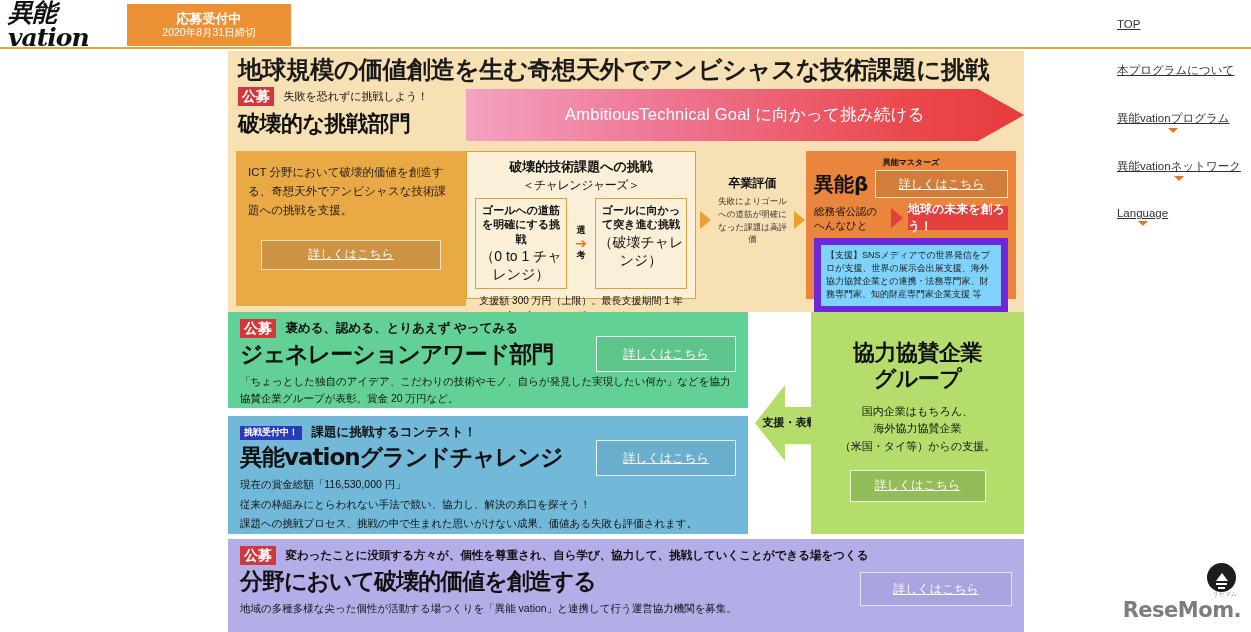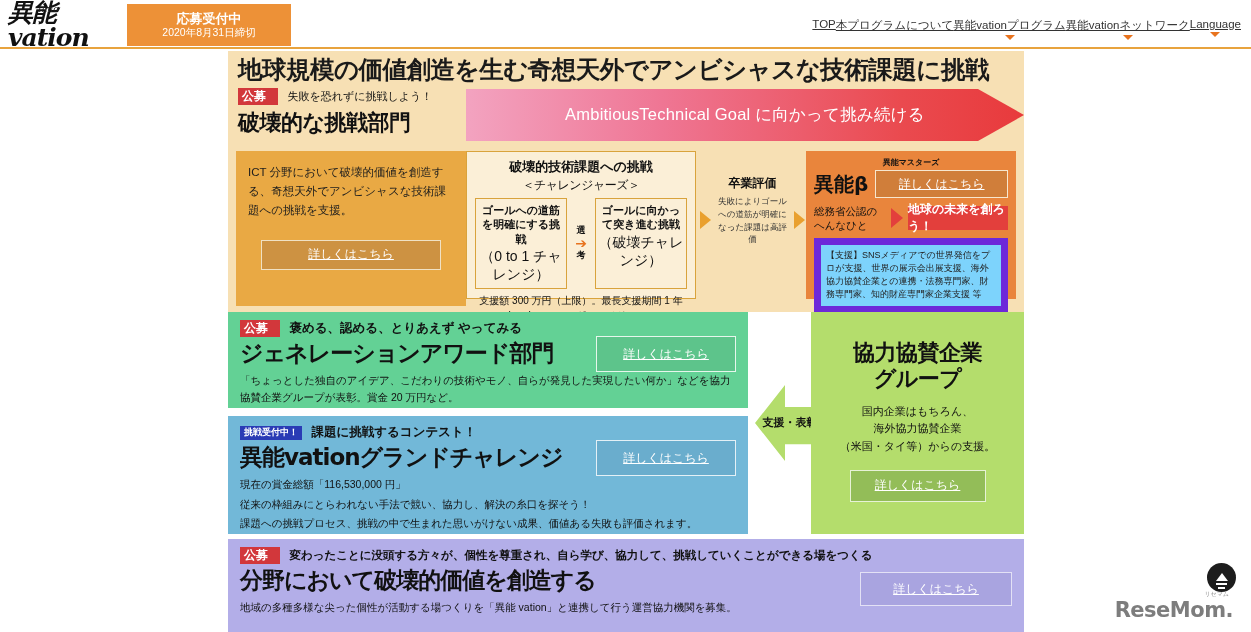--- a/index.html
+++ b/index.html
@@ -43,21 +43,21 @@
     color: #ffffff;
     display: flex; flex-direction: column;
     align-items: center; justify-content: center;
     line-height: 1.15;
   }
   #apply-banner .ab-main { font-size: 13px; font-weight: bold; }
   #apply-banner .ab-sub  { font-size: 10.5px; }
 
   #main-nav {
     position: absolute; right: 10px; top: 18px;
-    display: flex; align-items: flex-start; 
+    display: flex; align-items: flex-start; gap: 26px; flex-direction: column;
   }
   #main-nav .nav-item {
     position: relative;
     font-size: 11.5px; color: #333;
     text-decoration: underline;
     white-space: nowrap;
     cursor: pointer;
     padding-bottom: 7px;
   }
   #main-nav .nav-item .caret {
@@ -88,22 +88,22 @@
     width: 780px;
     font-size: 24.5px; font-weight: bold; color: #1a1a1a;
     letter-spacing: -0.5px;
     white-space: nowrap;
     font-family: "DejaVu Sans", sans-serif;
   }
 
   .badge-koubo {
     display: inline-block;
     background: #d2373b; color: #fff;
-    font-size: 12px; font-weight: bold;
-    padding: 2px 12px 2px 4px;
+    font-size: 14px; font-weight: bold;
+    padding: 2px 4px 2px 4px;
     vertical-align: middle;
     line-height: 1.1;
   }
 
   #disruptive-headline-row {
     position: absolute; left: 0px; top: 36px;
     width: 796px; height: 60px;
   }
   #disruptive-left-head {
     position: absolute; left: 10px; top: 0;
@@ -368,21 +368,21 @@
   }
   #scroll-top-button .stack-dot {
     position: absolute; bottom: 7px;
     width: 11px; height: 2.5px; background: #fff;
   }
   #scroll-top-button .stack-dot2 {
     position: absolute; bottom: 3px;
     width: 7px; height: 2.5px; background: #fff;
   }
   #resemom-watermark {
-    position: absolute; right: 18px; top: 598px;
+    position: absolute; right: 10px; top: 598px;
     text-align: right;
   }
   #resemom-watermark .rm-text {
     font-size: 21px; font-weight: bold; color: #7d7d7d;
     font-family: "DejaVu Sans", sans-serif;
     letter-spacing: -0.5px;
   }
   #resemom-watermark .rm-ruby {
     position: absolute; right: 4px; top: -8px;
     font-size: 6px; color: #8f8f8f;

